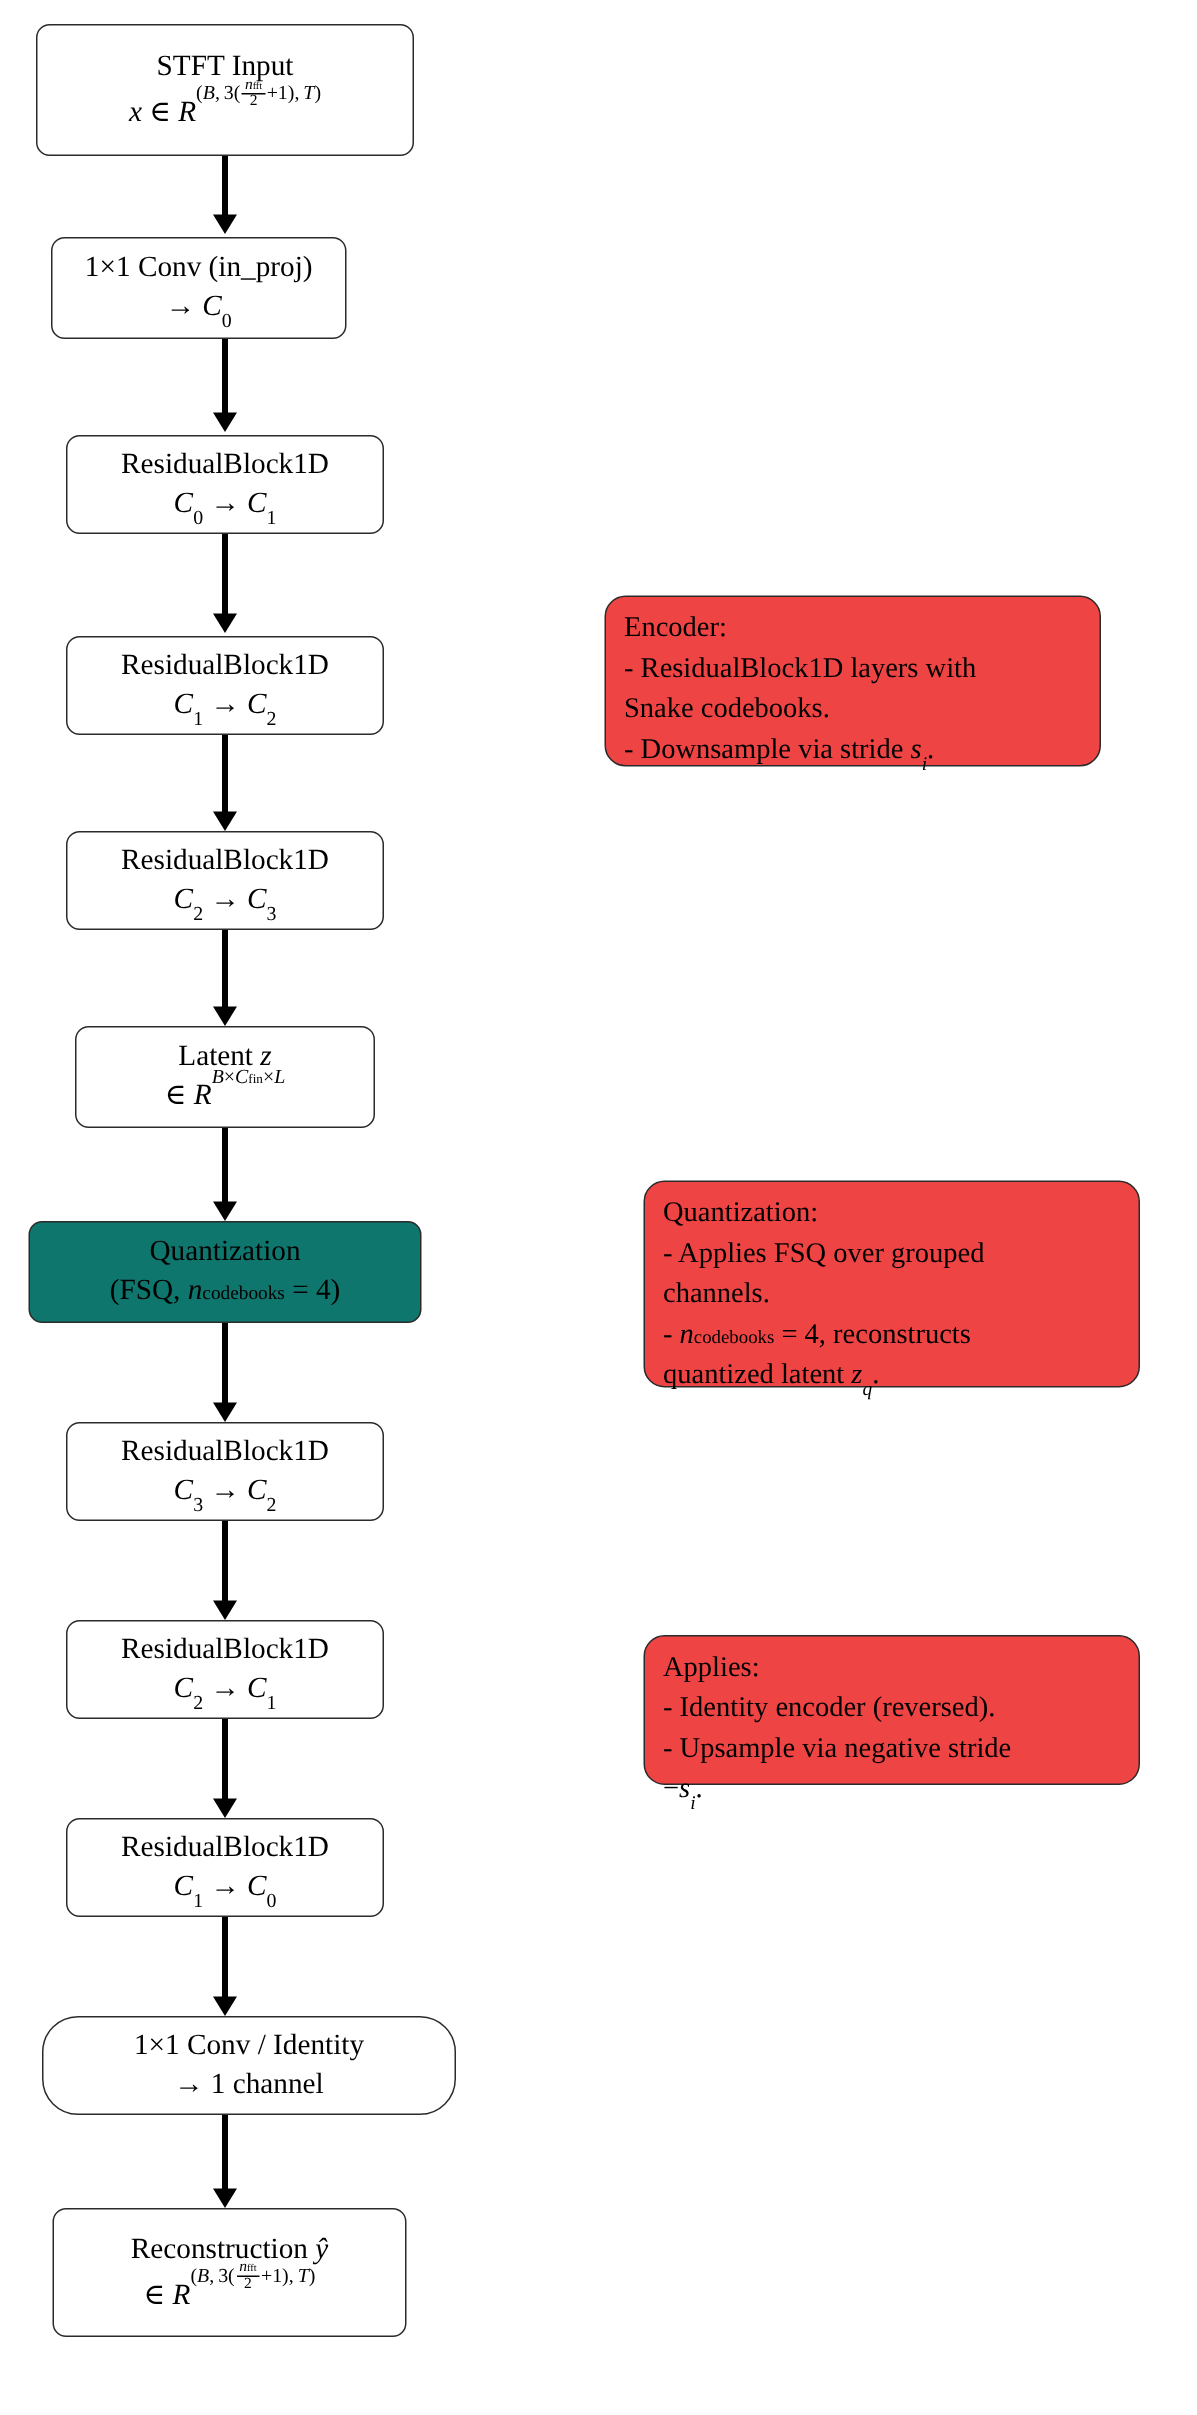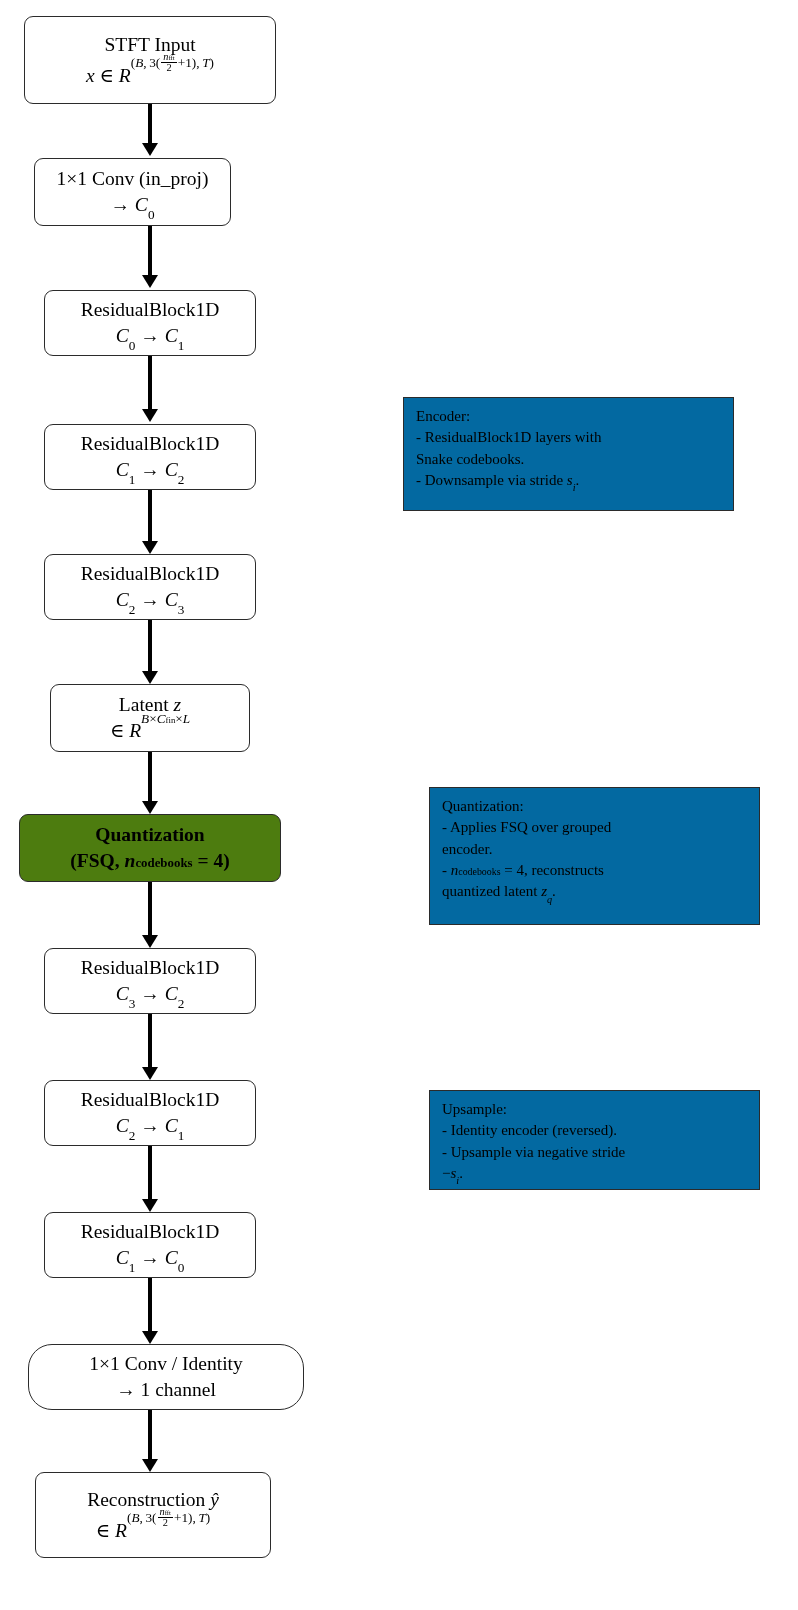--- a/index.html
+++ b/index.html
@@ -33,37 +33,36 @@
     display: flex;
     flex-direction: column;
     align-items: center;
     justify-content: center;
     text-align: center;
     line-height: 1.22;
     font-size: 19.5px;
     padding: 2px 6px;
   }
   .node.shaded {
-    background: #4d7c0f;
-    font-weight: bold;
+    background: #0f766e;
   }
   .node .ln1, .node .ln2 {
     white-space: nowrap;
     display: block;
   }
   .node .ln2 { margin-top: 2px; }
 
   
   .note {
     position: absolute;
     box-sizing: border-box;
     border: 1.3px solid #2b2b2b;
-    border-radius: 0;
-    background: #0369a1;
-    font-size: 15px;
+    border-radius: 14px;
+    background: #ef4444;
+    font-size: 19px;
     line-height: 1.42;
     padding: 8px 11px 8px 12px;
     text-align: left;
   }
   .note .nl { display: block; white-space: nowrap; }
 
   
   .arrow {
     position: absolute;
     width: 0;
@@ -238,25 +237,25 @@
   <div class="note" style="left:403px; top:397px; width:331px; height:114px;">
     <span class="nl">Encoder:</span>
     <span class="nl">- ResidualBlock1D layers with</span>
     <span class="nl">Snake codebooks.</span>
     <span class="nl">- Downsample via stride <span class="mi">s</span><sub><span class="mi">i</span></sub>.</span>
   </div>
 
   <div class="note" style="left:429px; top:787px; width:331px; height:138px;">
     <span class="nl">Quantization:</span>
     <span class="nl">- Applies FSQ over grouped</span>
-    <span class="nl">encoder.</span>
+    <span class="nl">channels.</span>
     <span class="nl">- <span class="mi">n</span><span class="sub-rm">codebooks</span> = 4, reconstructs</span>
     <span class="nl">quantized latent <span class="mi">z</span><sub><span class="mi">q</span></sub>.</span>
   </div>
 
   <div class="note" style="left:429px; top:1090px; width:331px; height:100px;">
-    <span class="nl">Upsample:</span>
+    <span class="nl">Applies:</span>
     <span class="nl">- Identity encoder (reversed).</span>
     <span class="nl">- Upsample via negative stride</span>
     <span class="nl">−<span class="mi">s</span><sub><span class="mi">i</span></sub>.</span>
   </div>
 
 </div>
 
 </body></html>

